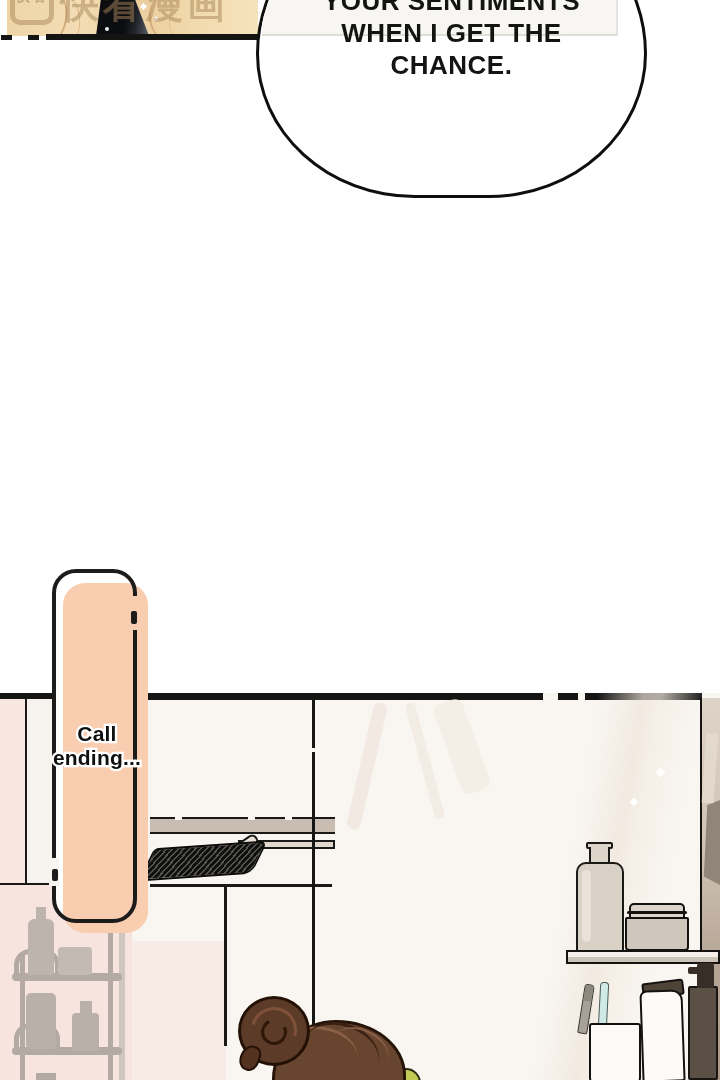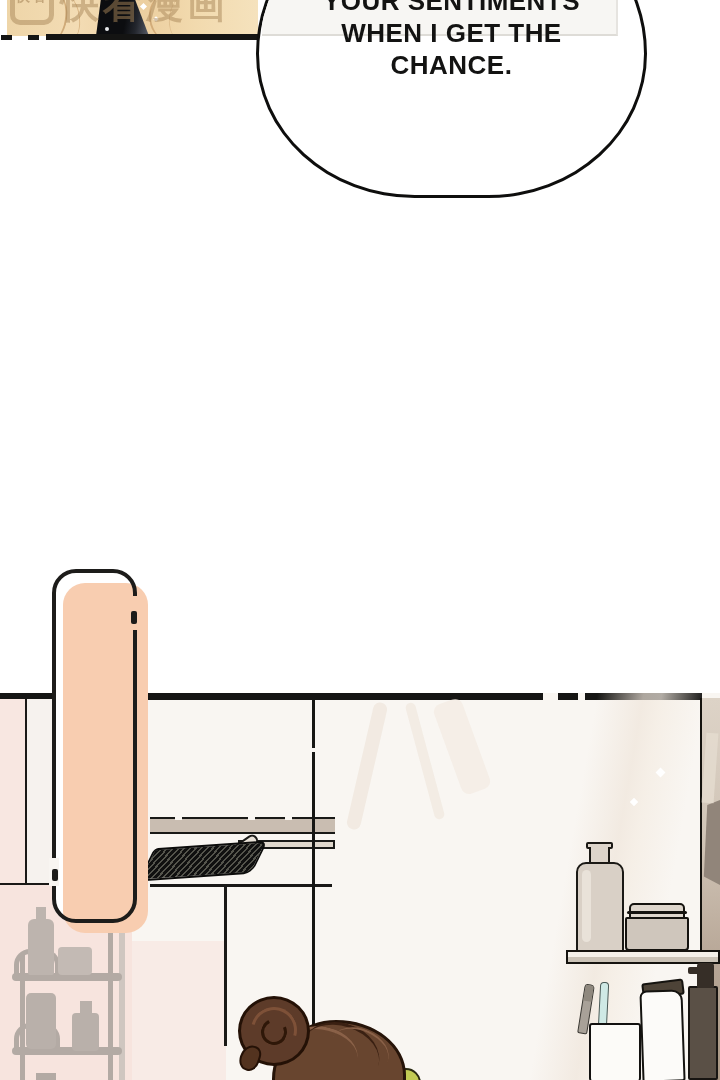--- a/index.html
+++ b/index.html
@@ -306,15 +306,19 @@
   </div>
 
   <div class="abs cb">
     <div class="abs cb-white"></div>
     <div class="abs cb-peach"></div>
     <div class="abs cb-outline"></div>
     <div class="abs cb-notch-r"></div>
     <div class="abs cb-dash-r"></div>
     <div class="abs cb-notch-l"></div>
     <div class="abs cb-dash-l"></div>
+    <div class="abs cb-text">
+      <div>Call</div>
+      <div>ending...</div>
+    </div>
   </div>
 
 </div>
 
 </body></html>

